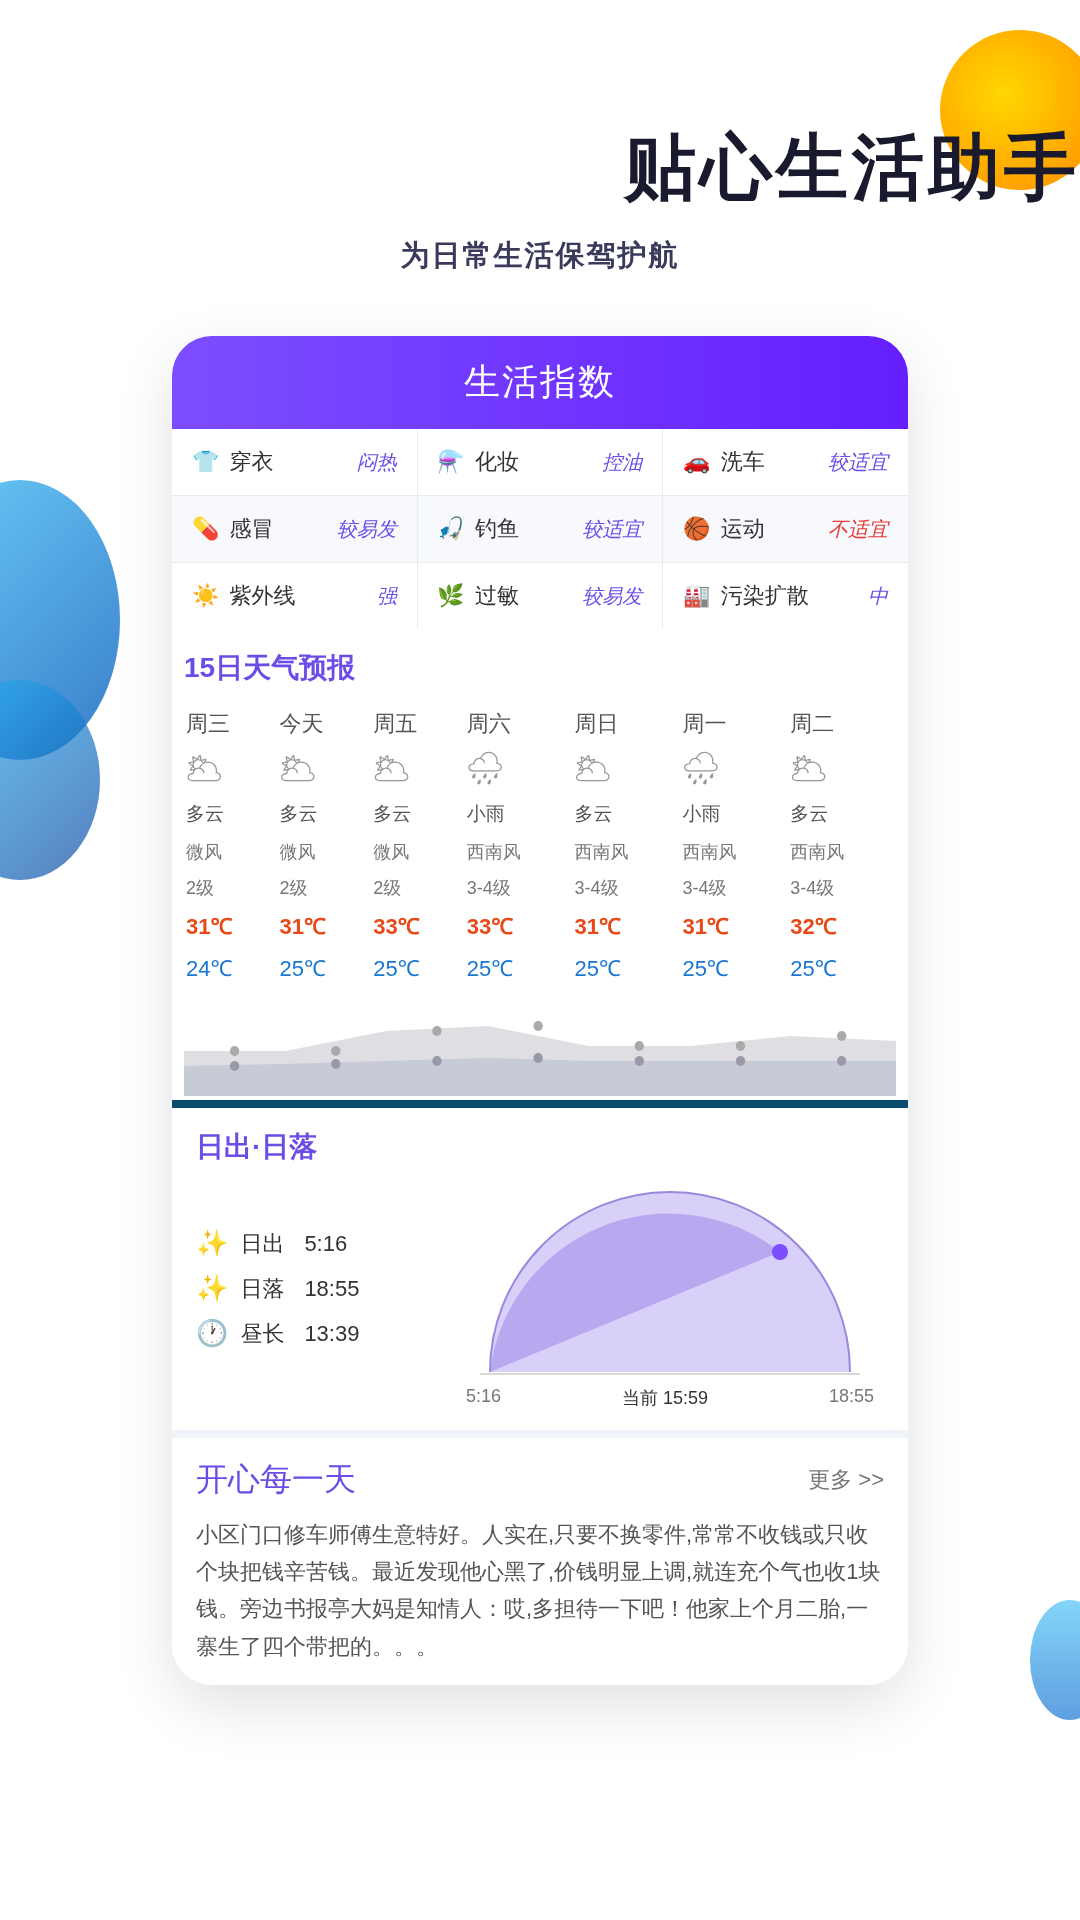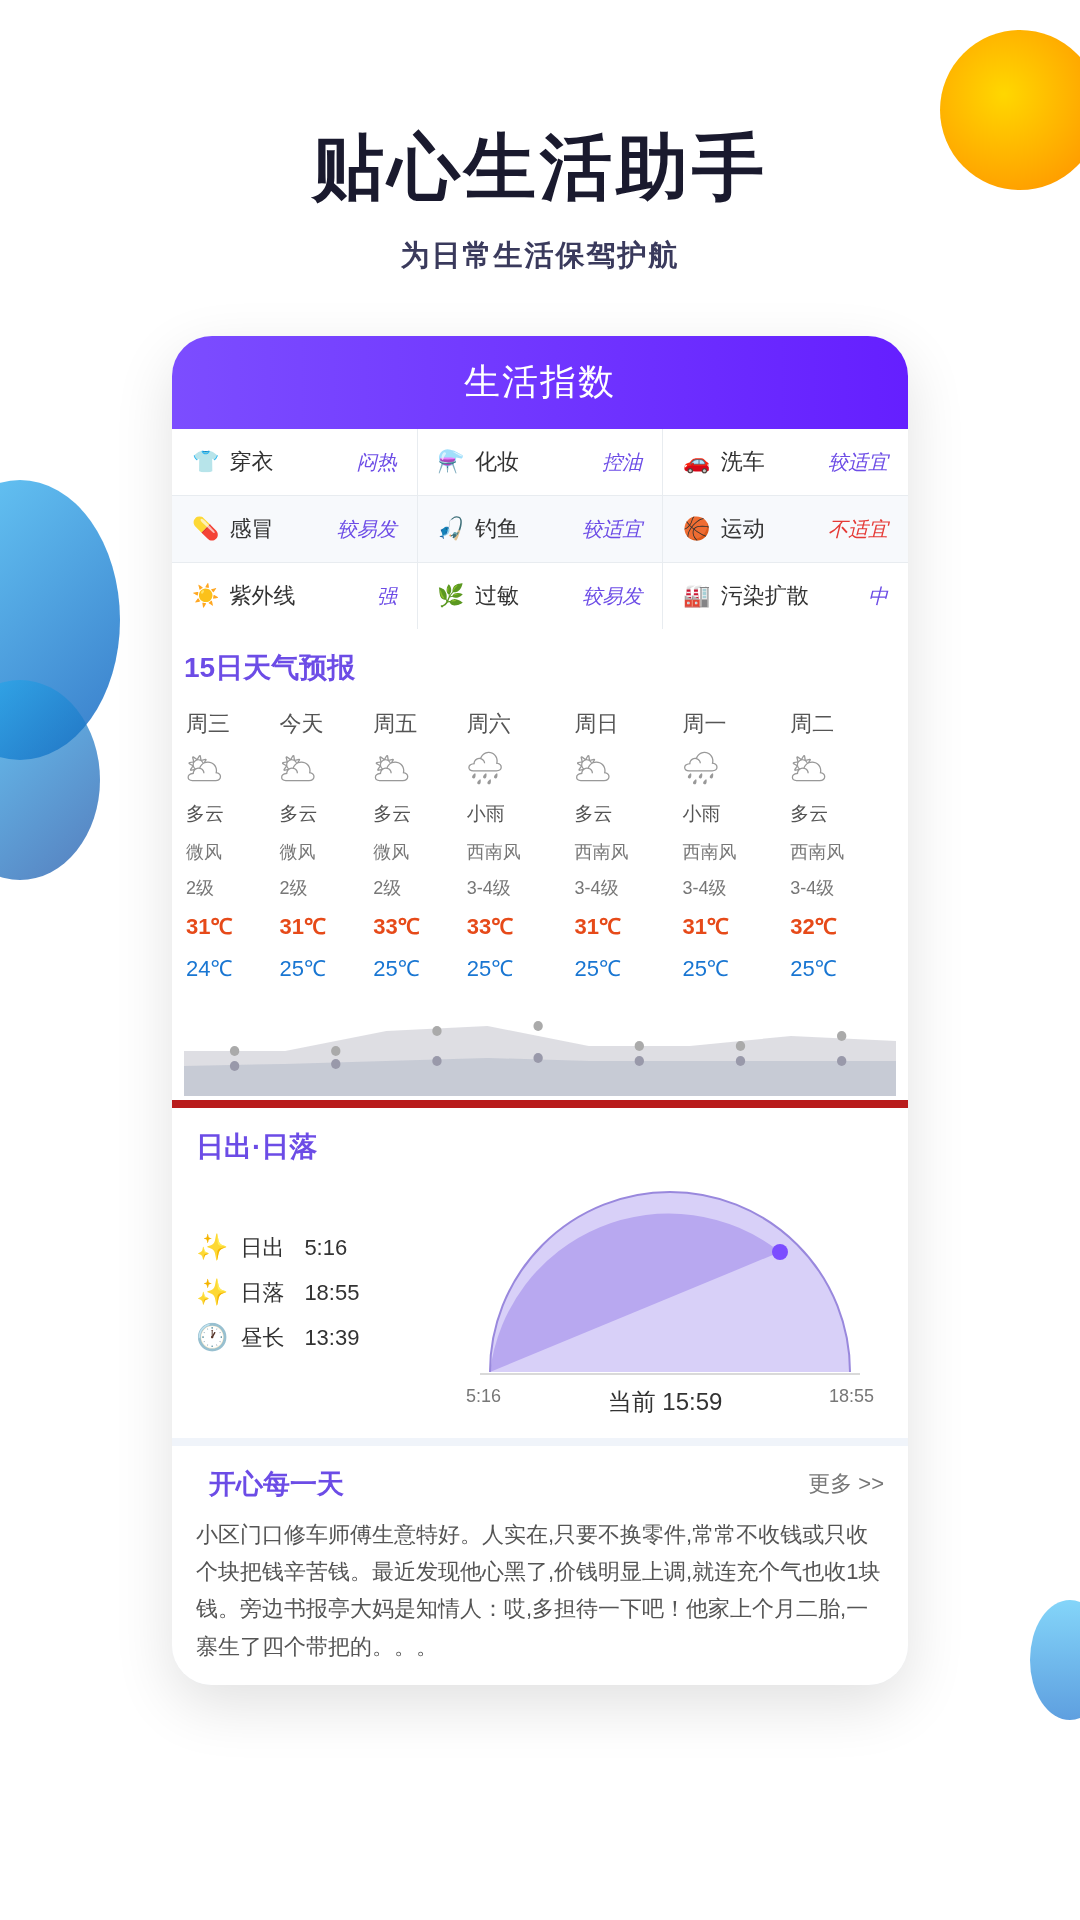--- a/index.html
+++ b/index.html
@@ -65,20 +65,21 @@
       text-align: center;
       padding-top: 120px;
       padding-bottom: 60px;
     }
     .main-title {
       font-size: 72px;
       font-weight: 900;
       color: #1a1a2e;
       letter-spacing: 4px;
       margin-bottom: 20px;
+      text-align: right;
     }
     .sub-title {
       font-size: 29px;
       font-weight: 700;
       color: #3a3a5c;
       letter-spacing: 2px;
     }
 
     
     .phone-mockup {
@@ -209,21 +210,21 @@
     .temp-chart {
       width: 100%;
       height: 100px;
       margin-top: 8px;
     }
 
     
     .sunrise-section {
       background: white;
       padding: 20px 24px;
-      border-top: 8px solid #b91c1c;
+      border-top: 8px solid #0c4a6e;
     }
     .sunrise-content {
       display: flex;
       align-items: center;
       gap: 20px;
     }
     .sunrise-info {
       flex: 0 0 auto;
       min-width: 240px;
     }
@@ -253,24 +254,23 @@
       padding: 20px 24px;
       border-top: 8px solid #f0f4fa;
     }
     .joy-header {
       display: flex;
       justify-content: space-between;
       align-items: center;
       margin-bottom: 14px;
     }
     .joy-title {
-      font-size: 27px;
+      font-size: 32px;
       color: #6c4ce6;
-      font-weight: 700;
-      margin-left: 13px;
+      font-weight: 400;
     }
     .joy-more {
       font-size: 22px;
       color: #777;
     }
     .joy-text {
       font-size: 22px;
       color: #555;
       line-height: 1.7;
     }
@@ -472,21 +472,21 @@
           <path d="M 20 190 A 180 180 0 0 1 310 70" fill="#b8a8f0" stroke="none"></path>
 
           <path d="M 20 190 A 180 180 0 0 1 380 190" fill="none" stroke="#9988dd" stroke-width="2"></path>
 
           <circle cx="310" cy="70" r="8" fill="#7c4dff"></circle>
 
           <line x1="10" y1="192" x2="390" y2="192" stroke="#ccc" stroke-width="1.5"></line>
         </svg>
         <div style="display:flex; justify-content:space-between; padding:0 10px; margin-top:-20px;">
           <span style="font-size:18px;color:#777;">5:16</span>
-          <span style="font-size:24px;color:#333;font-weight:500;">当前 15:59</span>
+          <span style="font-size:18px;color:#333;font-weight:500;">当前 15:59</span>
           <span style="font-size:18px;color:#777;">18:55</span>
         </div>
       </div>
     </div>
   </div>
 
   <div class="joy-section">
     <div class="joy-header">
       <span class="joy-title">开心每一天</span>
       <span class="joy-more">更多 &gt;&gt;</span>

